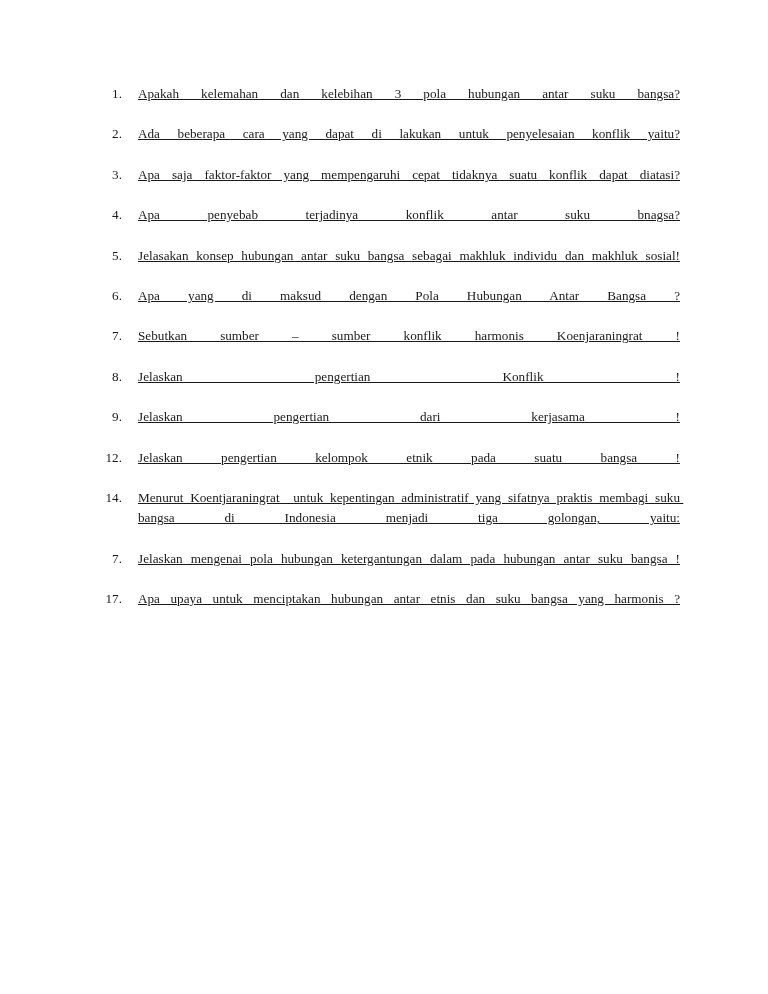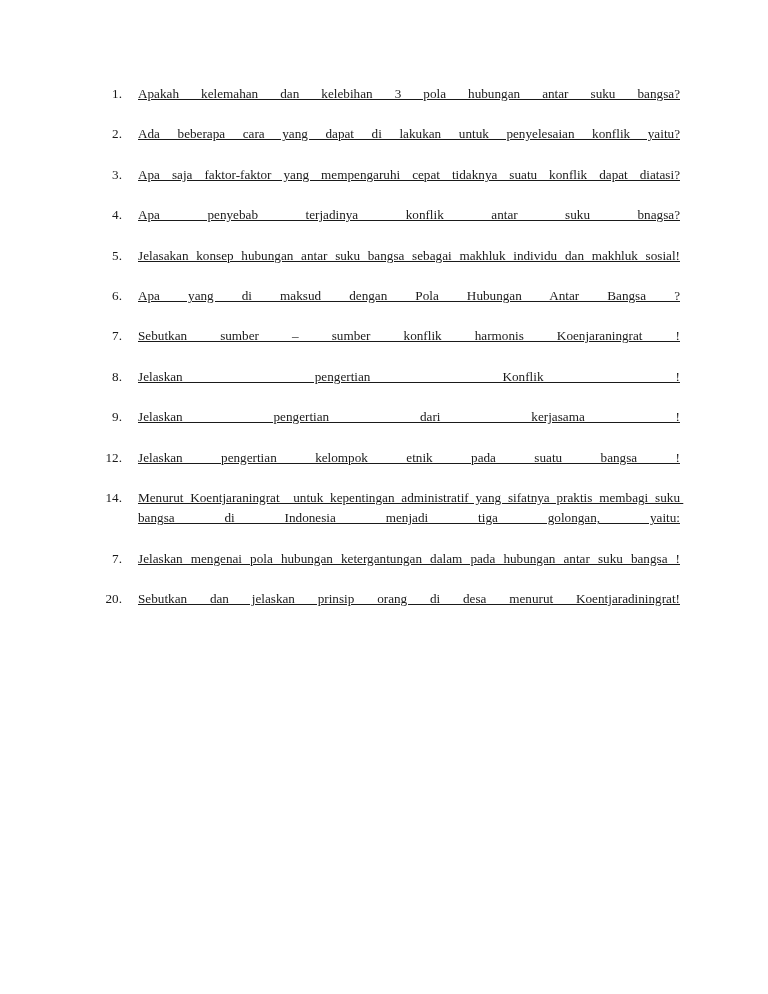--- a/index.html
+++ b/index.html
@@ -114,19 +114,19 @@
       </li>
       <li>
         <span class="qnum">14.</span>
         <span class="qtext">Menurut Koentjaraningrat  untuk kepentingan administratif yang sifatnya praktis membagi suku bangsa di Indonesia menjadi tiga golongan, yaitu:</span>
       </li>
       <li>
         <span class="qnum">7.</span>
         <span class="qtext">Jelaskan mengenai pola hubungan ketergantungan dalam pada hubungan antar suku bangsa !</span>
       </li>
       <li>
-        <span class="qnum">20.</span>
-        <span class="qtext">Sebutkan dan jelaskan prinsip orang di desa menurut Koentjaradiningrat!</span>
+        <span class="qnum">17.</span>
+        <span class="qtext">Apa upaya untuk menciptakan hubungan antar etnis dan suku bangsa yang harmonis ?</span>
       </li>
     </ol>
 
   </div>
 </div>
 
 </body></html>

